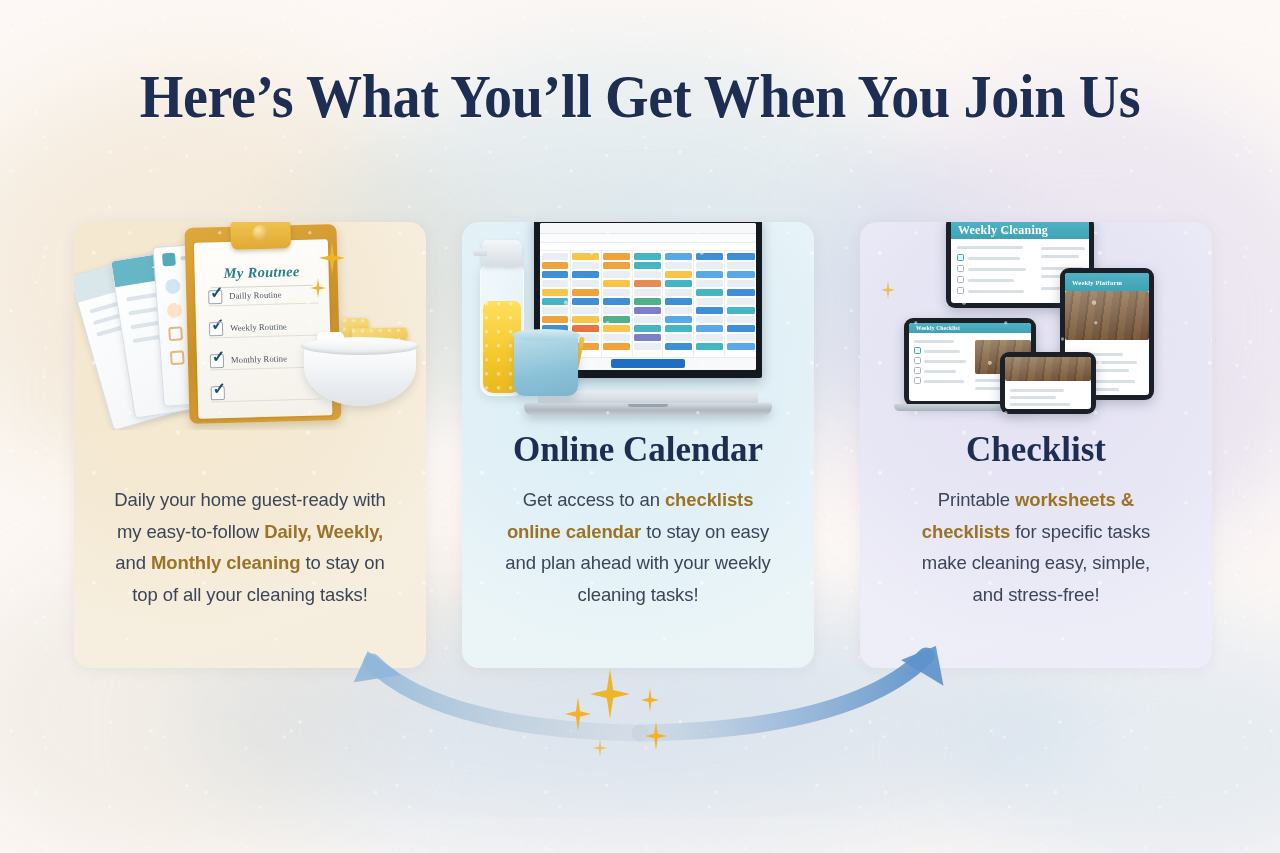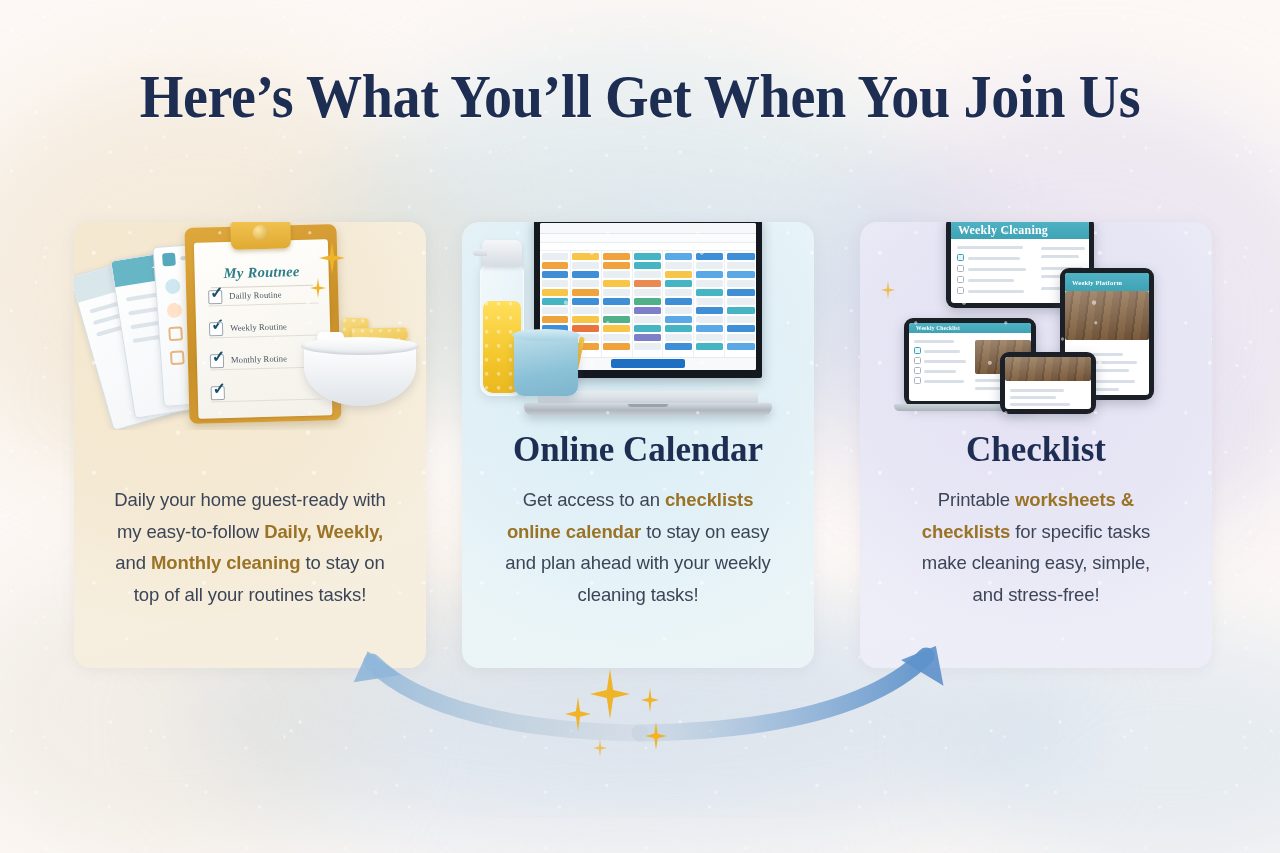--- a/index.html
+++ b/index.html
@@ -391,21 +391,21 @@
       <div class="spark" style="left:244px; top:66px;">
           <b style="width:16px;height:20px;"></b>
         </div>
     </div>
 
 
     <p class="card-body">
       <span>Daily your home guest-ready with</span><br>
       <span>my easy-to-follow </span><span class="hl">Daily, Weekly,</span><br>
       <span>and </span><span class="hl">Monthly cleaning</span><span> to stay on</span><br>
-      <span>top of all your routines tasks!</span>
+      <span>top of all your cleaning tasks!</span>
     </p>
   </div>
 
   <div class="card c2">
     <div class="card-art">
 
       <div class="laptop">
         <div class="screen">
           <div class="screen-inner">
             <div class="cal-top"></div>

